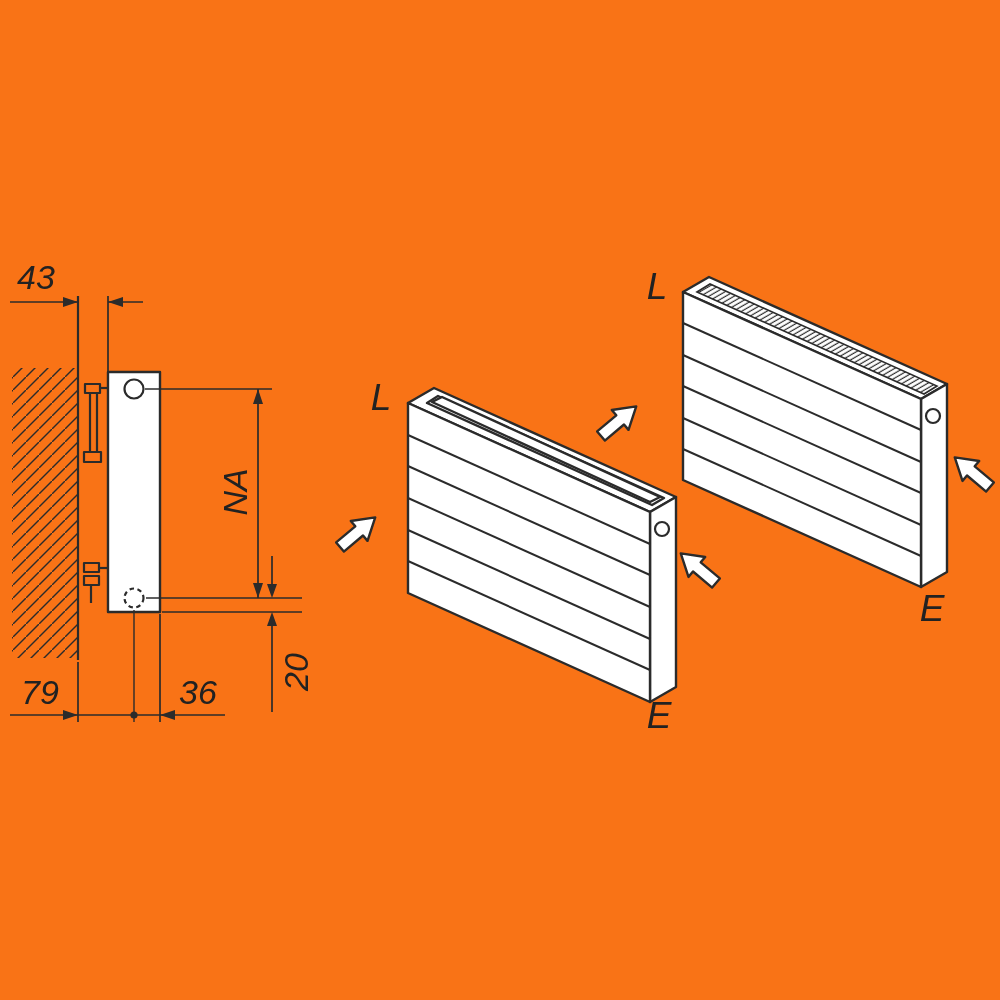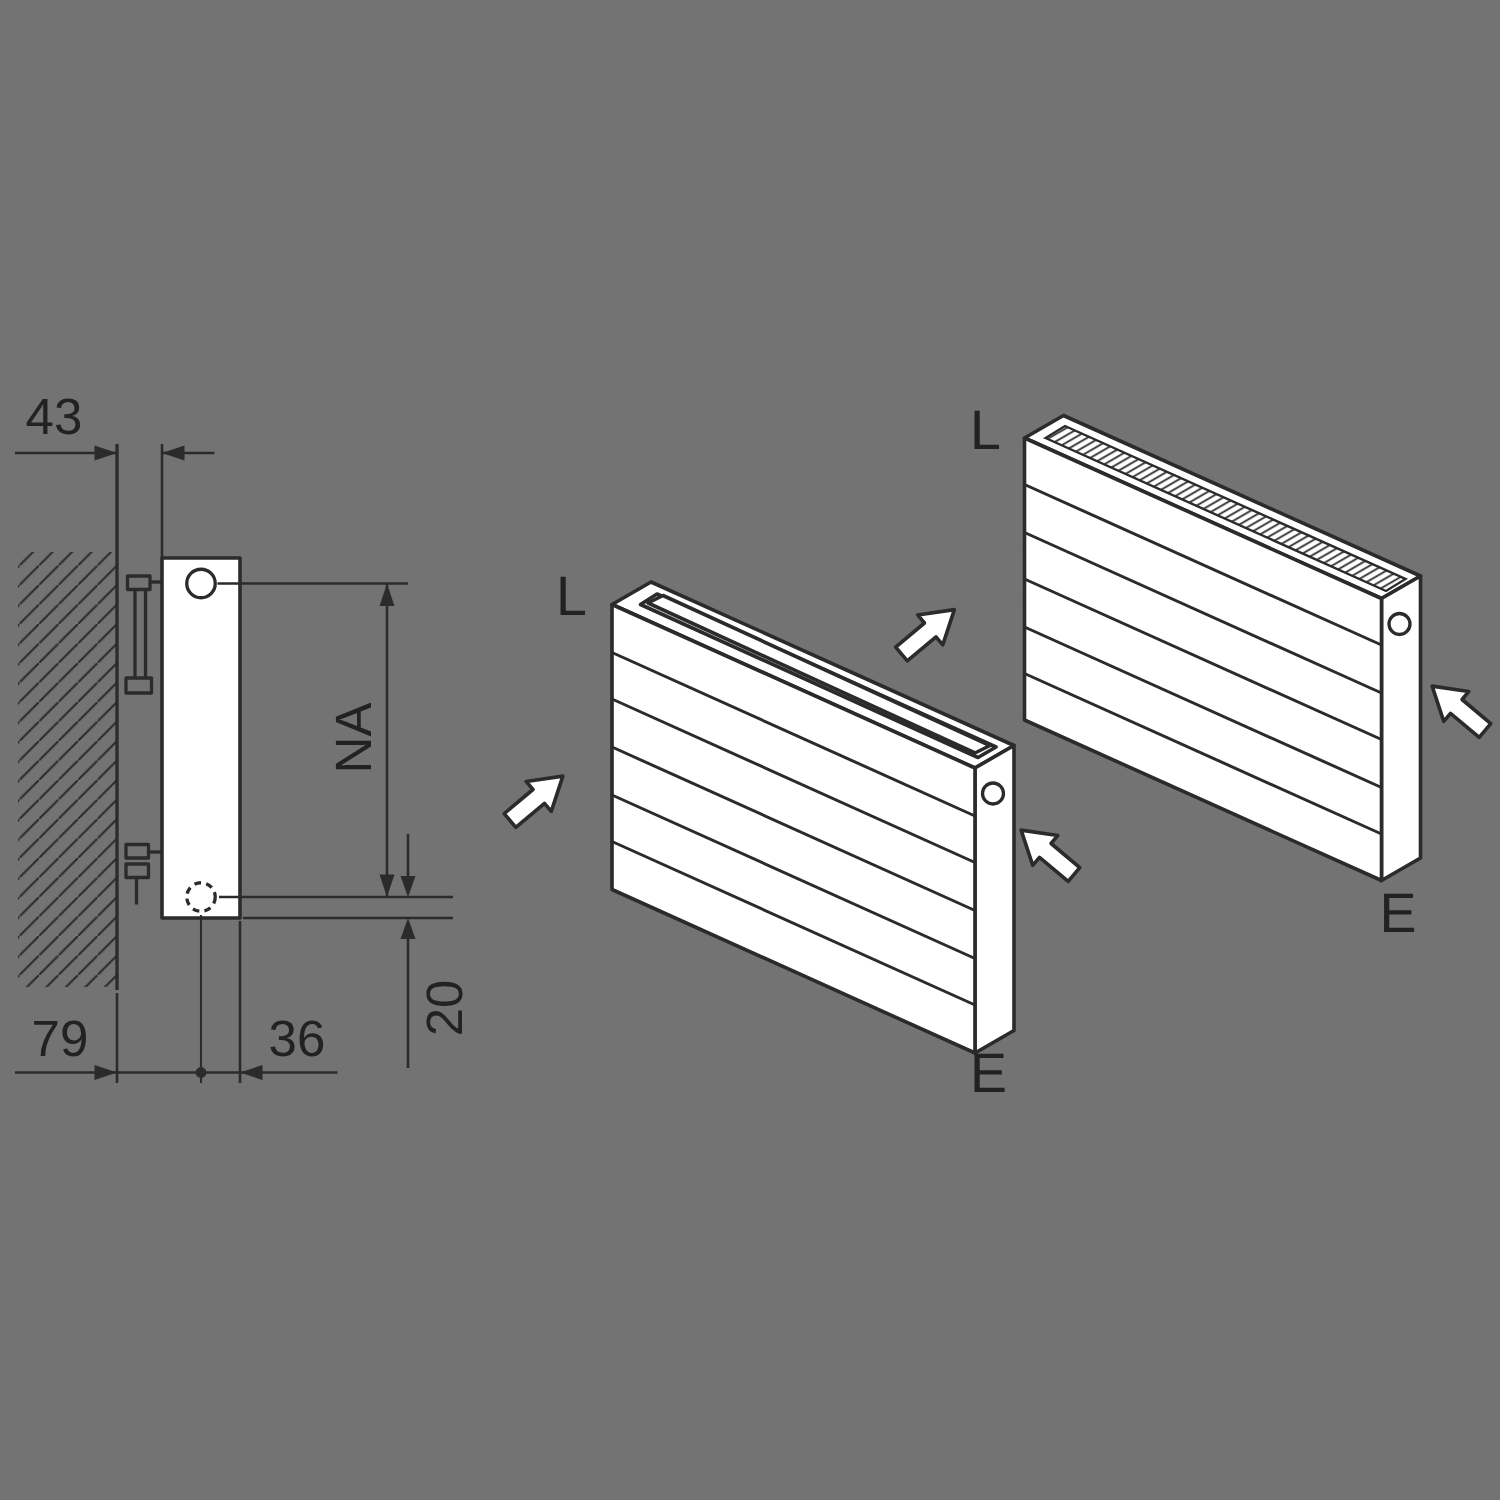--- a/index.html
+++ b/index.html
@@ -1,17 +1,17 @@
 <!DOCTYPE html>
 <html><head>
 <meta charset="utf-8">
 <style>
   html,body{margin:0;padding:0;background:#ffffff;}
   body{width:1000px;height:1000px;overflow:hidden;}
-  .stage{width:1000px;height:1000px;background:#737373;}
+  .stage{width:1000px;height:1000px;background:#f97316;font-style:italic;}
   svg{display:block;}
   .face{fill:#ffffff;stroke:#2b2b2b;stroke-width:2.4;stroke-linejoin:round;}
   .ln{stroke:#2b2b2b;stroke-width:2.2;fill:none;stroke-linejoin:round;}
   .slat{stroke:#2b2b2b;stroke-width:2;fill:none;}
   .dim{stroke:#2b2b2b;stroke-width:1.7;fill:none;}
   .dash{stroke-dasharray:4.5 3.5;}
   .cl{stroke:#2b2b2b;stroke-width:1.4;fill:none;}
   .ah{fill:#2b2b2b;stroke:none;}
   .flow{fill:#ffffff;stroke:#2b2b2b;stroke-width:2.4;stroke-linejoin:round;}
   .txt{font-family:"Liberation Sans",sans-serif;font-size:34px;fill:#222222;}

